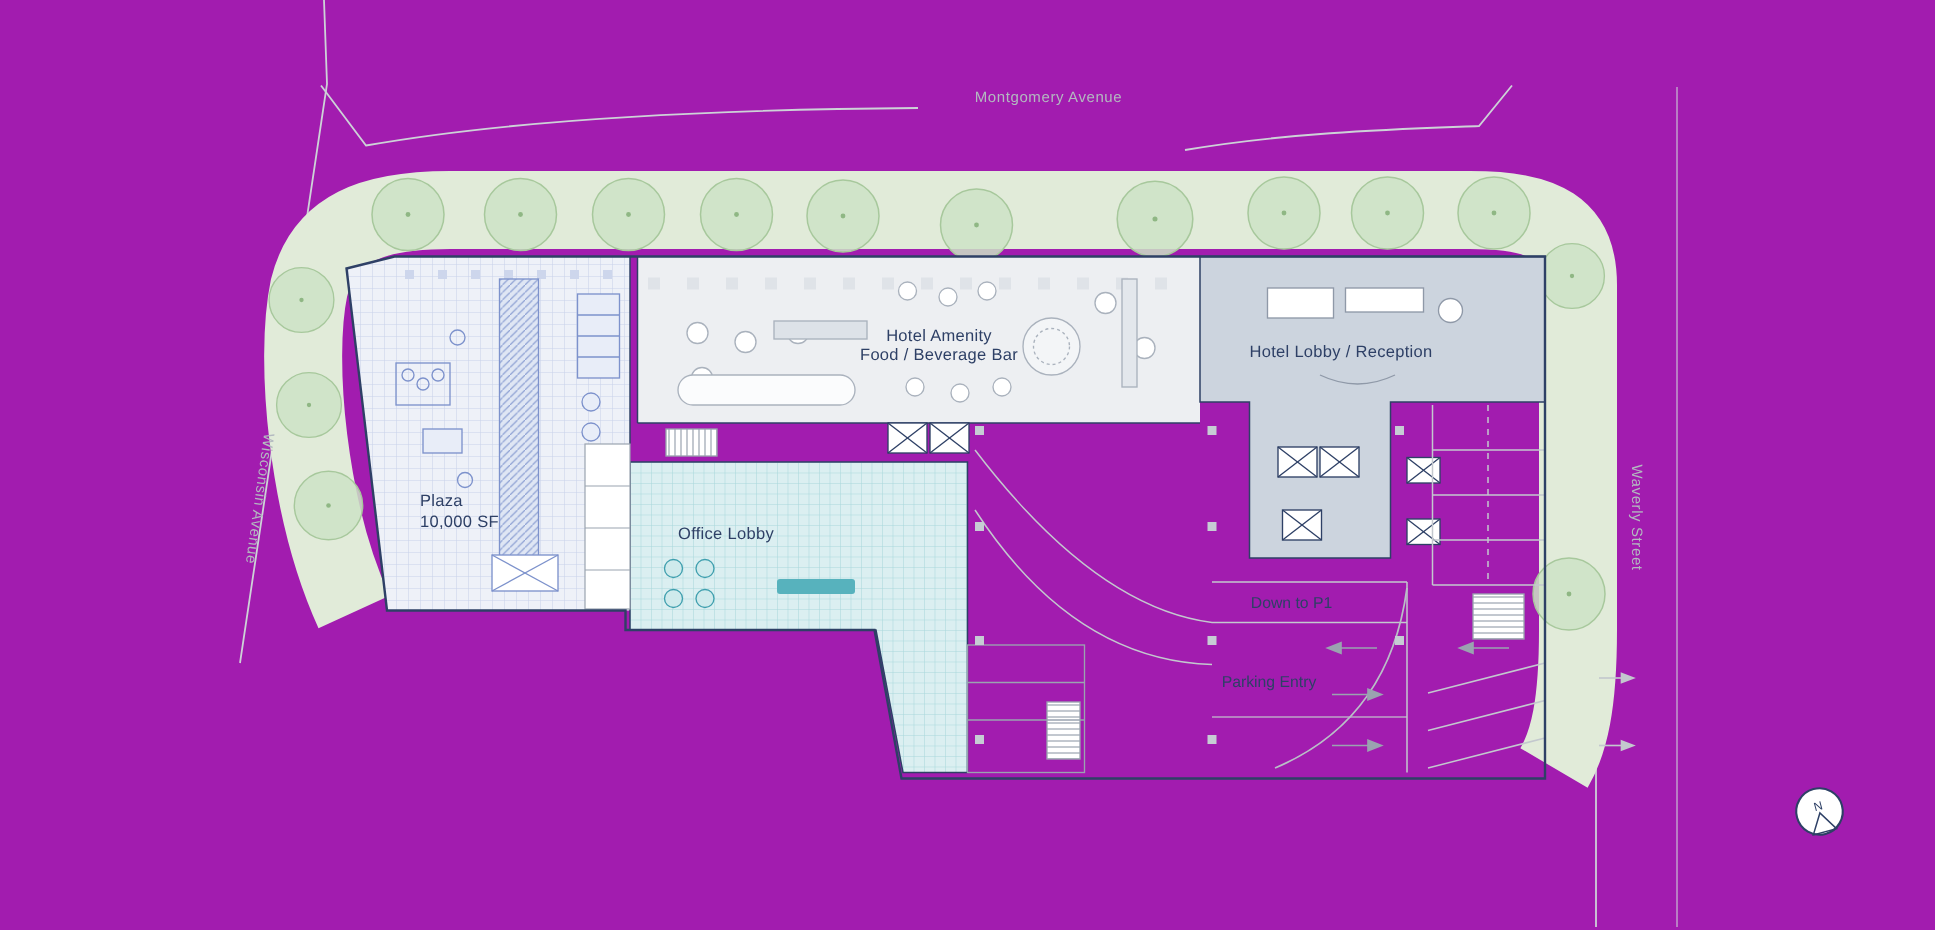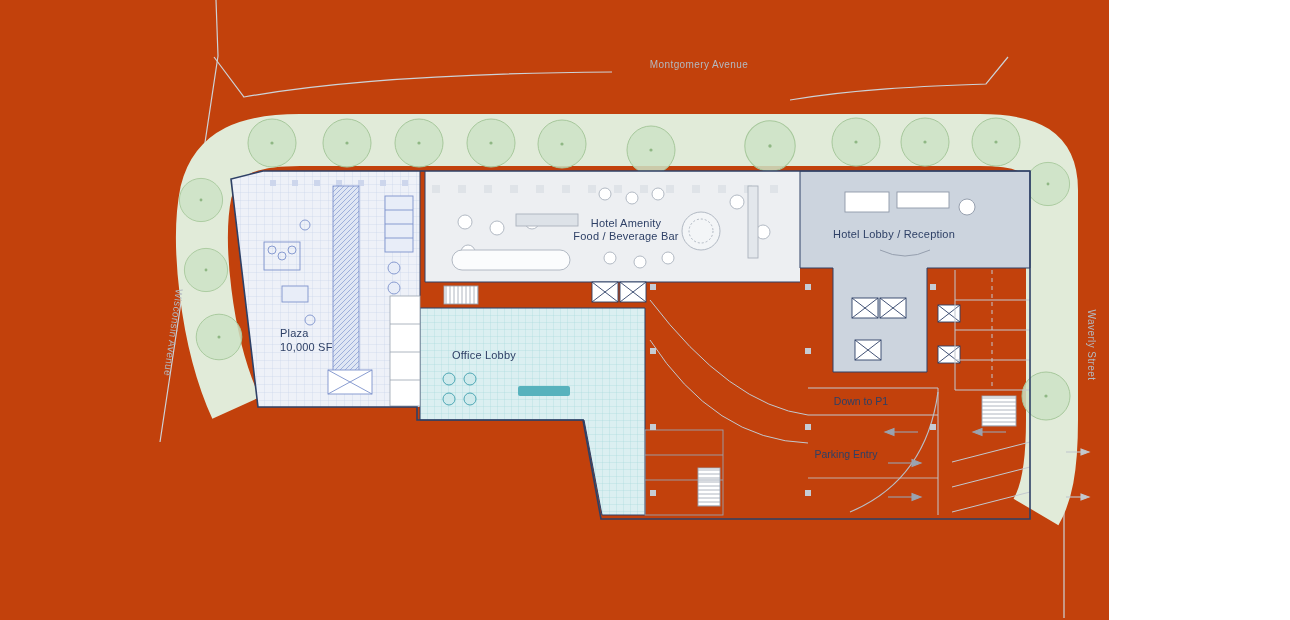--- a/index.html
+++ b/index.html
@@ -1,16 +1,16 @@
 <!DOCTYPE html>
 <html><head>
 <meta charset="utf-8">
 <style>
   html,body{margin:0;padding:0;background:#ffffff;}
-  .canvas{position:relative;width:1109px;height:620px;overflow:hidden;background:#c2410c;}
+  .canvas{position:relative;width:1290px;height:620px;overflow:hidden;background:#a21caf;}
   svg{display:block;}
   text{font-family:"Liberation Sans", sans-serif;}
   .zone-label{fill:#2e4066;font-size:11px;letter-spacing:0.2px;}
   .street-label{fill:#b3b9c0;font-size:10px;letter-spacing:0.4px;}
   .small-label{fill:#2e4066;font-size:10.5px;}
 </style>
 </head>
 <body>
 
 <div class="canvas">

